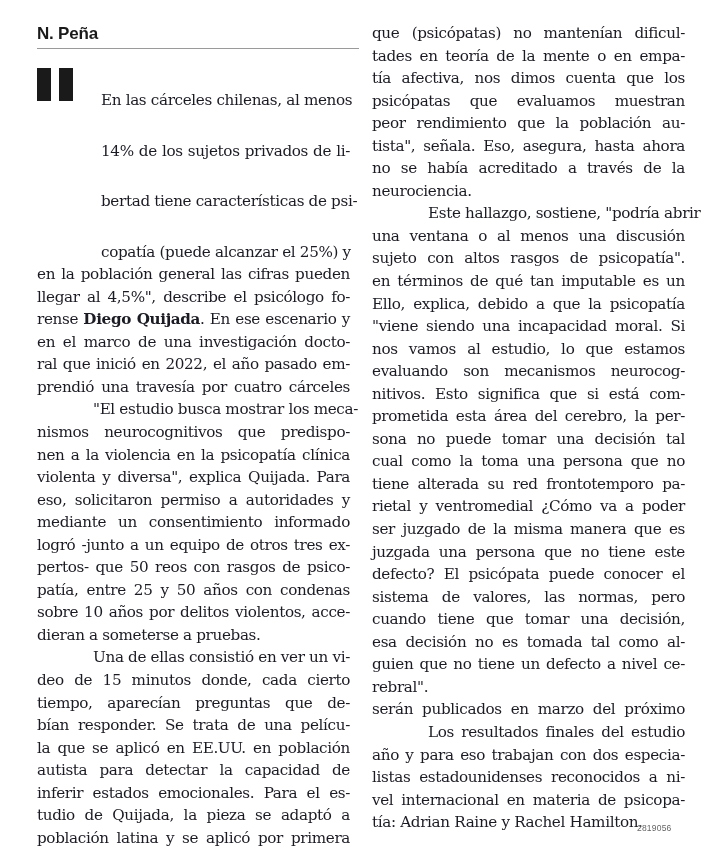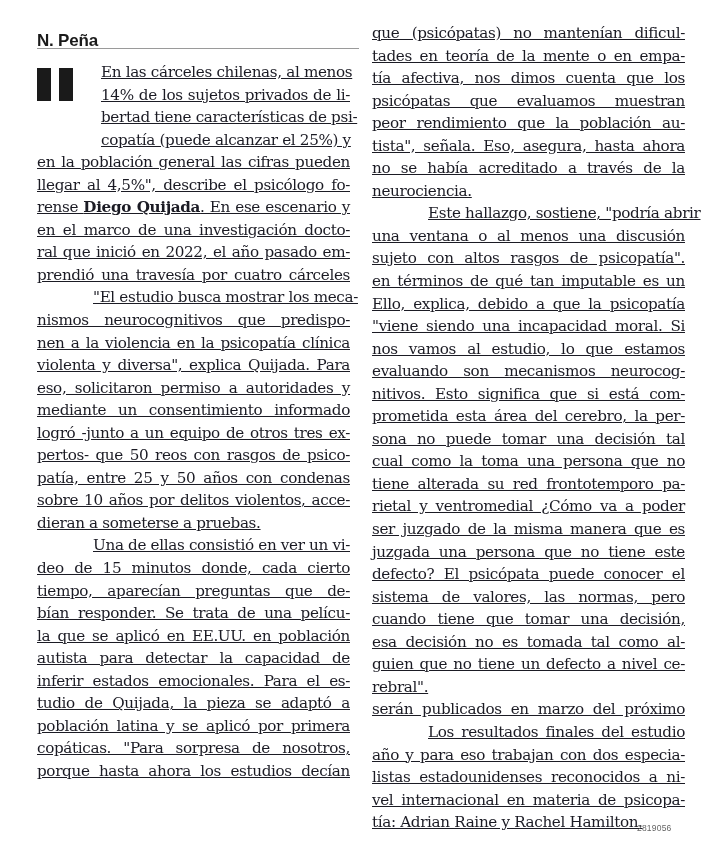--- a/index.html
+++ b/index.html
@@ -1,39 +1,39 @@
 <!DOCTYPE html>
 <html><head>
 <meta charset="utf-8">
 <style>
   html, body { margin: 0; padding: 0; background: #ffffff; }
   body { width: 726px; height: 849px; position: relative; overflow: hidden; }
   .page { position: absolute; left: 0; top: 0; width: 726px; height: 849px; background: #fff; }
   .byline {
-    position: absolute; left: 37px; top: 31px;
+    position: absolute; left: 37px; top: 24px;
     font-family: "Liberation Sans", "DejaVu Sans", sans-serif;
     font-weight: bold; font-size: 17px; color: #1a1a1a; letter-spacing: -0.2px;
   }
   .rule {
     position: absolute; left: 37px; top: 48px; width: 322px; height: 0;
     border-top: 1.5px solid #9a9a9a;
   }
   .col {
     position: absolute;
     font-family: "DejaVu Serif", "Liberation Serif", serif;
-    font-size: 15.2px; color: #1b1b24; text-decoration: underline;
+    font-size: 15.2px; color: #1b1b24;
   }
   .col .line {
     height: 22.55px; line-height: 22.55px; white-space: nowrap;
     text-align: justify; text-align-last: justify; display: block; overflow: visible;
     letter-spacing: -0.35px;
   }
   .col .line.last { text-align-last: left; }
   .col .line.indent { padding-left: 56px; }
-  .col .line.q { padding-left: 64px; }
+  .col .line.q { padding-left: 64px; margin-top: 28px; }
   .left-col { left: 37px; top: 61px; width: 313px; }
   .right-col { left: 372px; top: 22px; width: 313px; }
   .quote-mark {
     position: absolute; left: 37px; top: 68px; width: 38px; height: 33px;
   }
   .quote-mark span { position: absolute; top: 0; width: 14px; height: 33px; background: #1a1a1a; }
   .quote-mark span.a { left: 0; }
   .quote-mark span.b { left: 22px; }
   b.name { font-weight: bold; margin-top: 30px; }
   .code {

